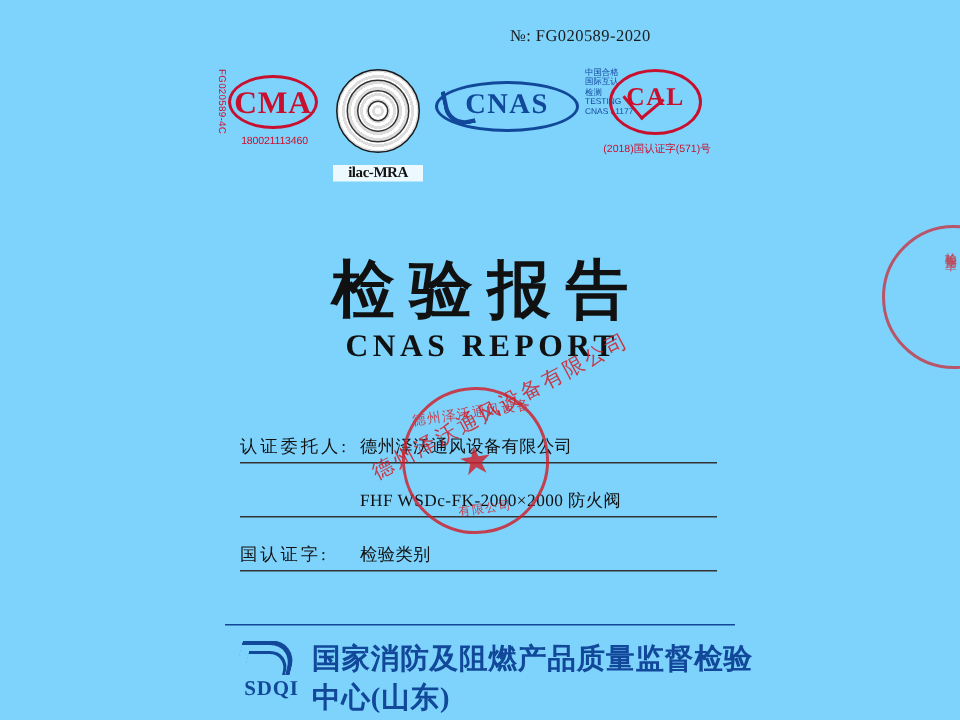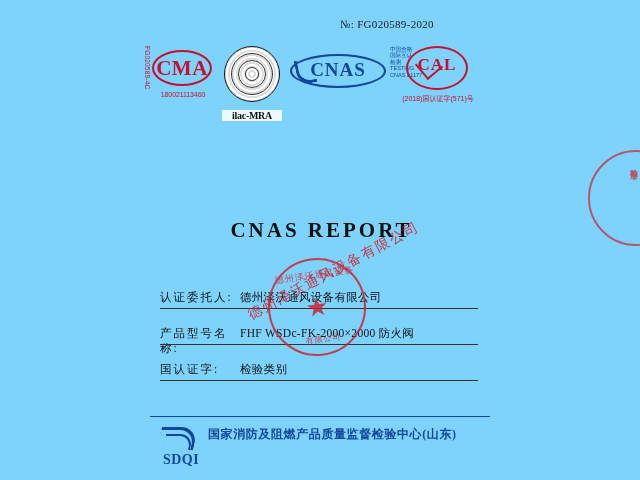--- a/index.html
+++ b/index.html
@@ -428,21 +428,21 @@
     color: #12489a;
     font-size: 14px;
     font-weight: bold;
     letter-spacing: 0.5px;
     font-family: "Liberation Serif", serif;
   }
   .footer-cn {
     position: absolute;
     left: 58px;
     top: 2px;
-    font-size: 12px;
+    font-size: 19px;
     font-weight: bold;
     color: #12489a;
     letter-spacing: 0.6px;
     font-family: "Liberation Serif", serif;
   }
   .footer-en {
     position: absolute;
     left: 58px;
     top: 23px;
     font-size: 7.6px;
@@ -488,33 +488,33 @@
     </div>
 
     <div class="logo logo-cal">
       <div class="cal-oval"></div>
       <div class="cal-tick"></div>
       <div class="cal-text">CAL</div>
       <div class="cal-bottom">(2018)国认证字(571)号</div>
     </div>
   </div>
 
+  <div class="title-cn">检验报告</div>
   <div class="title-en">CNAS REPORT</div>
 
   <div class="edge-seal"></div>
   <div class="edge-seal-text">检验专用章</div>
 
   <div class="fields">
     <div class="field-row">
       <div class="field-label">认证委托人:</div>
       <div class="field-value">德州泽沃通风设备有限公司</div>
       <div class="field-line"></div>
     </div>
     <div class="field-row">
-      <div class="field-label">产品型号名称:</div>
       <div class="field-value">FHF WSDc-FK-2000×2000 防火阀</div>
       <div class="field-line"></div>
     </div>
     <div class="field-row">
       <div class="field-label">国认证字:</div>
       <div class="field-value">检验类别</div>
       <div class="field-line"></div>
     </div>
   </div>
 

